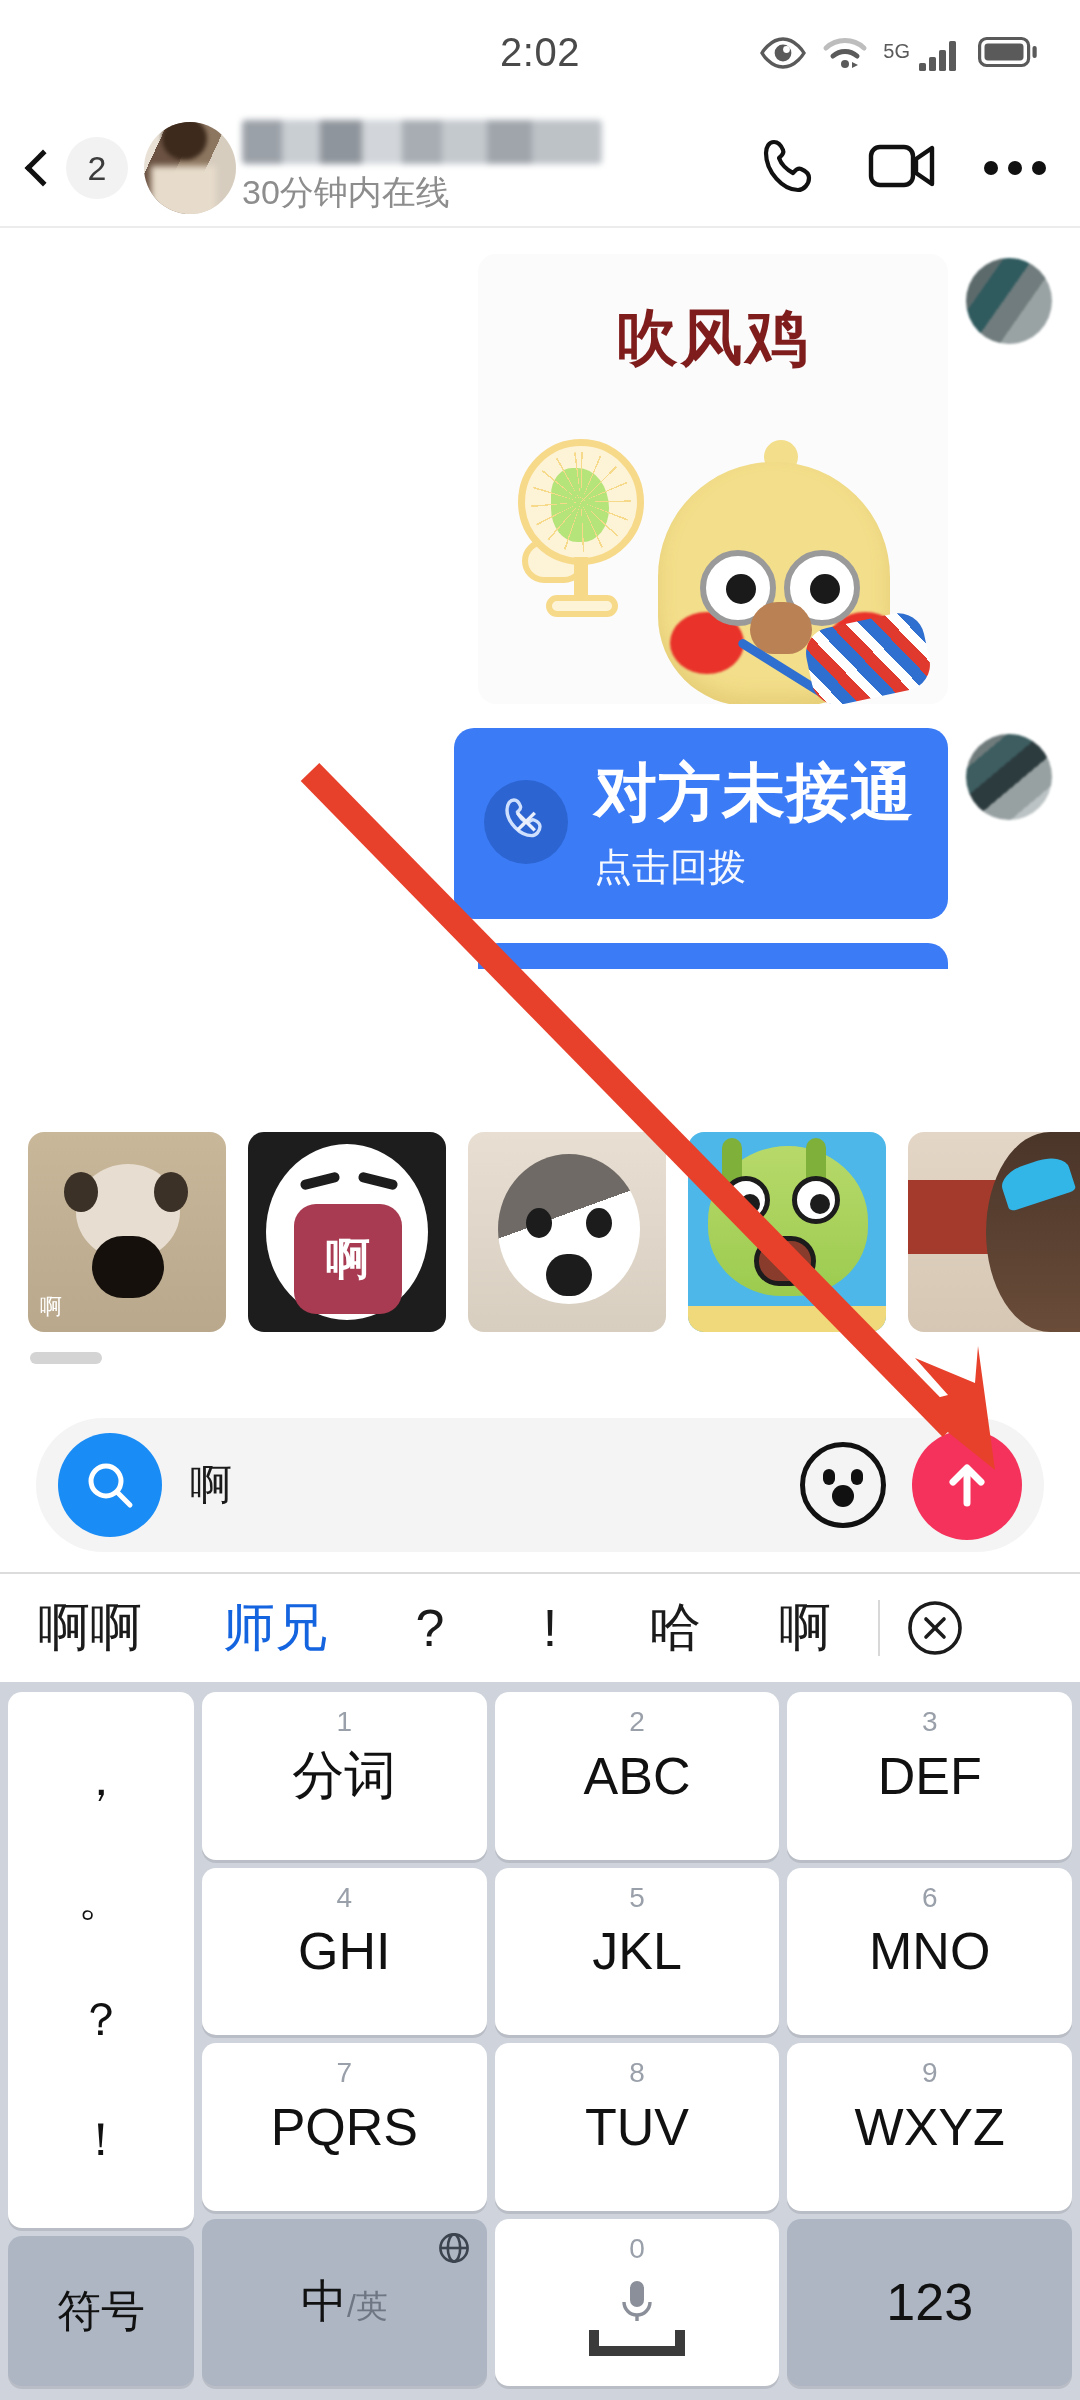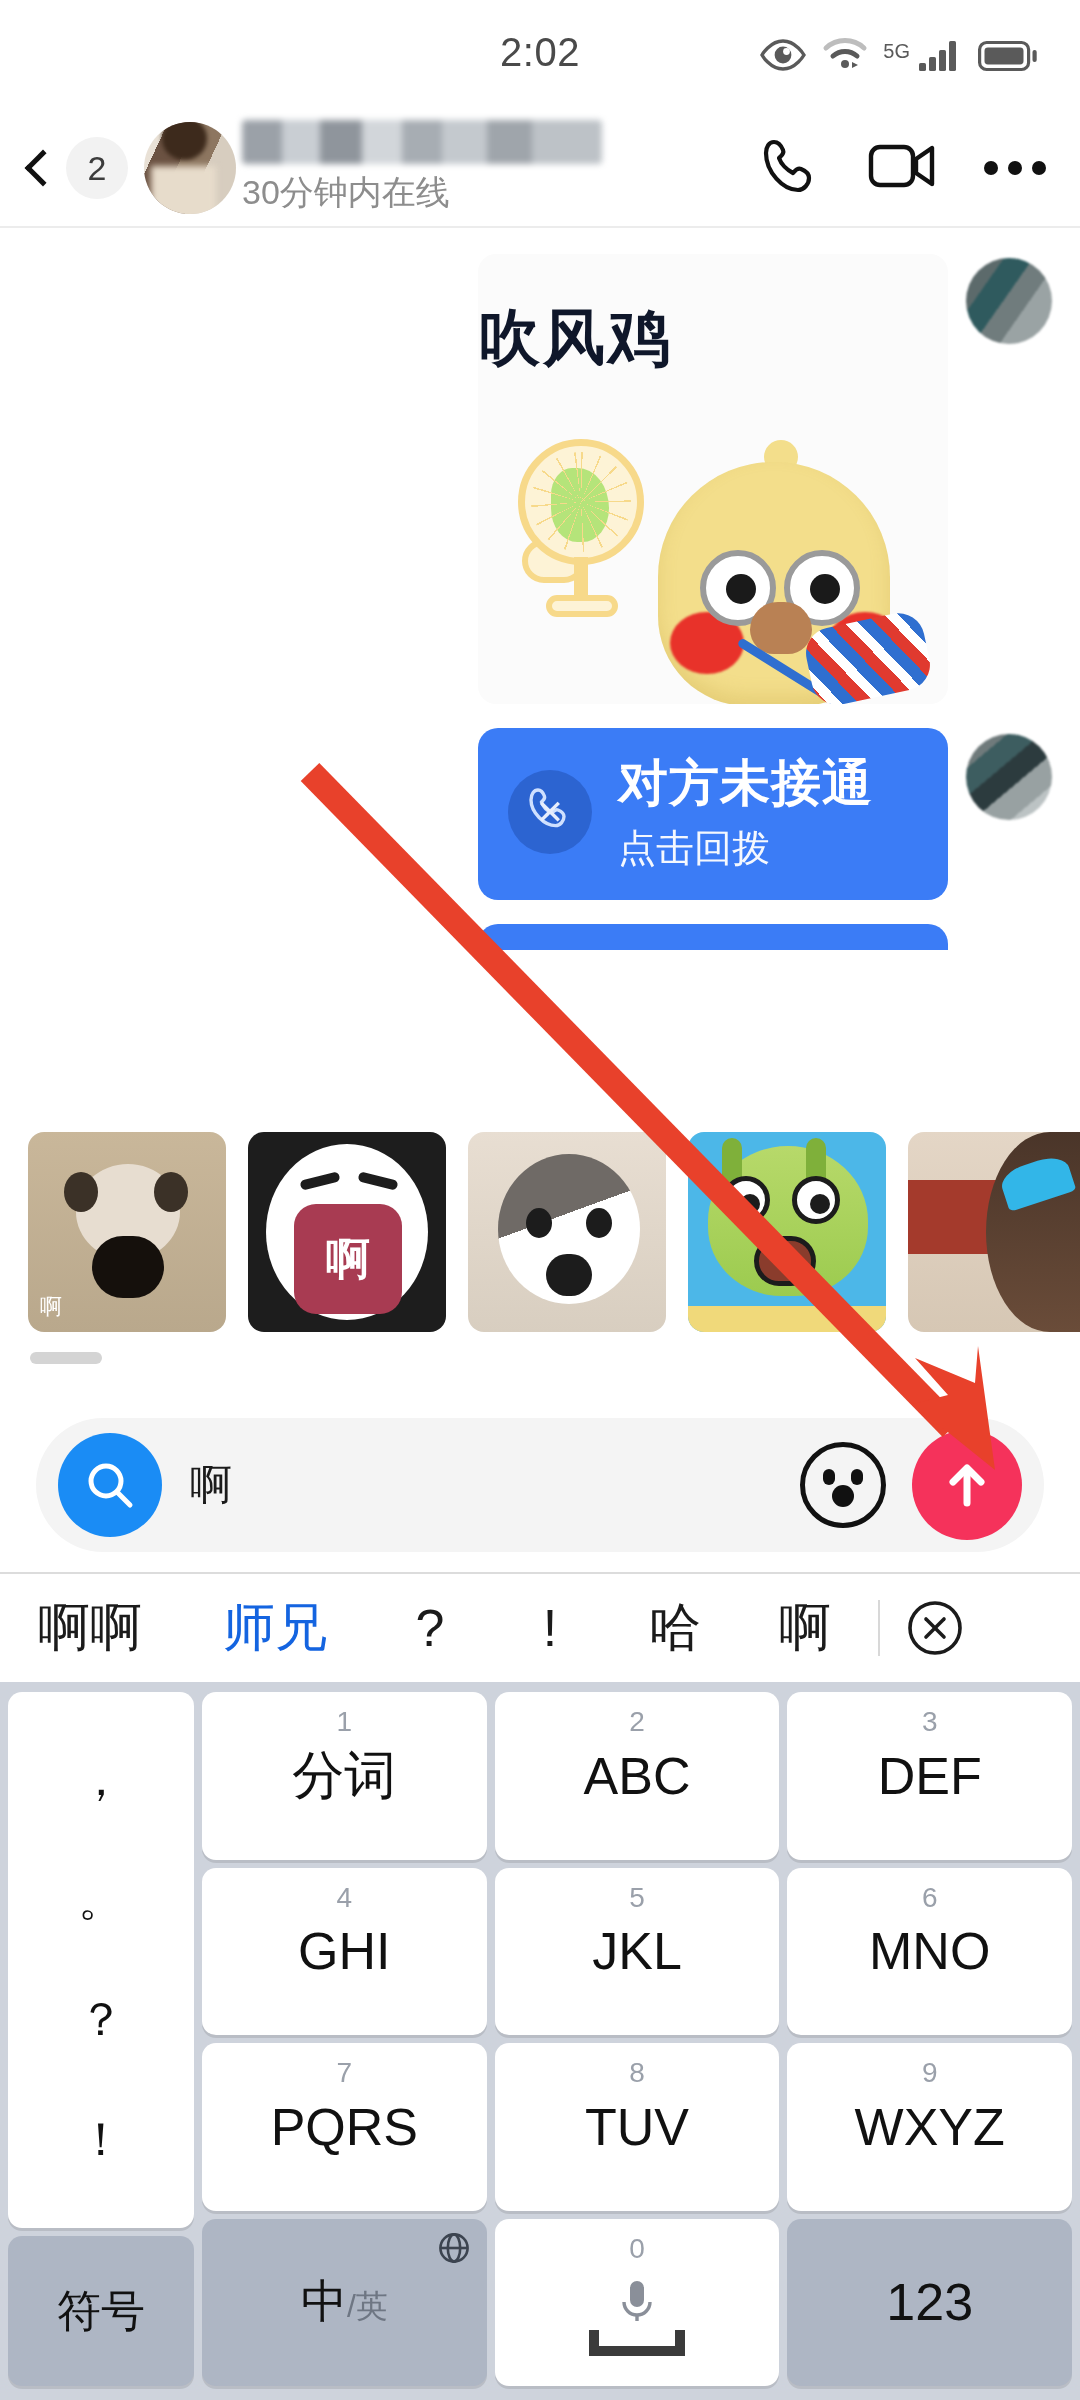--- a/index.html
+++ b/index.html
@@ -16,21 +16,21 @@
     height:108px; width:1080px;
     display:flex; align-items:center; justify-content:space-between;
     padding:0 42px 0 48px; background:#ffffff;
   }
   .sb-spacer{ width:230px; }
   .sb-time{
     font-size:40px; color:#4a4a4a; letter-spacing:0.5px;
     font-weight:400; position:absolute; left:0; right:0; top:30px;
     text-align:center; width:1080px;
   }
-  .sb-right{ display:flex; align-items:flex-end; gap:15px; margin-left:auto; z-index:2;}
+  .sb-right{ display:flex; align-items:flex-start; gap:15px; margin-left:auto; z-index:2;}
   .sb-icon{ display:block; }
   .sb-5g{ font-size:20px; color:#5a5a5a; margin-right:-8px; align-self:flex-start; margin-top:4px;}
 
   
   .header{
     height:120px; width:1080px; display:flex; align-items:center;
     padding:0 34px 0 30px; background:#ffffff; position:relative;
   }
   .hdr-back{ display:flex; align-items:center; gap:2px; }
   .chev{ width:26px; height:26px; border-left:5px solid #111; border-bottom:5px solid #111;
@@ -72,22 +72,22 @@
   
   .chat{ position:relative; width:1080px; background:#ffffff; }
 
   .row{ display:flex; align-items:flex-start; justify-content:flex-end; padding:0 28px; }
 
   .sticker-card{
     width:470px; height:450px; border-radius:18px; background:#fbfbfb;
     margin-top:26px; position:relative; overflow:hidden;
   }
   .sticker-title{
-    position:absolute; top:42px; left:0; right:0; text-align:left;
-    font-size:62px; font-weight:700; color:#0f172a;
+    position:absolute; top:42px; left:0; right:0; text-align:center;
+    font-size:62px; font-weight:700; color:#7f1d1d;
     font-family:"DejaVu Sans",sans-serif; letter-spacing:3px;
   }
   .fan{ position:absolute; left:40px; top:185px; width:150px; height:190px; }
   .fan-head{ width:126px; height:126px; border-radius:63px; border:7px solid #f7d98a;
              background:#fdf3d6; position:relative; overflow:hidden;}
   .fan-blade{ position:absolute; left:26px; top:22px; width:58px; height:74px;
               background:#a8e06a; border-radius:40% 60% 50% 50%; opacity:.85;}
   .fan-grill{ position:absolute; inset:6px; border-radius:50%;
               background:repeating-conic-gradient(from 0deg,#f7d98a 0deg 2deg,transparent 2deg 22deg);}
   .fan-neck{ position:absolute; left:56px; top:118px; width:14px; height:44px; background:#f7d98a;}
@@ -134,21 +134,21 @@
   .call-bubble{
     background:#3b7cf6; border-radius:20px; padding:22px 34px 26px 30px;
     display:flex; align-items:center; gap:26px; margin-top:24px; min-width:470px;
   }
   .call-icon{ width:84px; height:84px; border-radius:42px; background:rgba(20,60,150,.38);
               position:relative; flex:none;}
   .call-icon .ph{ position:absolute; left:18px; top:16px; width:48px; height:52px;}
   .call-x{ position:absolute; left:50%; top:50%; transform:translate(-50%,-50%);
            color:#e8eefc; font-size:34px; line-height:1;}
   .call-txt{ color:#ffffff; }
-  .call-main{ font-size:50px; font-weight:700; letter-spacing:1px;}
+  .call-main{ font-size:63px; font-weight:700; letter-spacing:1px;}
   .call-sub{ font-size:38px; margin-top:6px; opacity:.95;}
   .call-bubble-2{
     background:#3b7cf6; border-radius:20px 20px 0 0; height:26px; width:470px; margin-top:24px;
   }
 
   
   .sticker-row{
     position:absolute; left:0; top:1122px; width:1080px; height:220px;
     background:#ffffff; display:flex; gap:22px; padding-left:28px; align-items:center;
     overflow:hidden;

